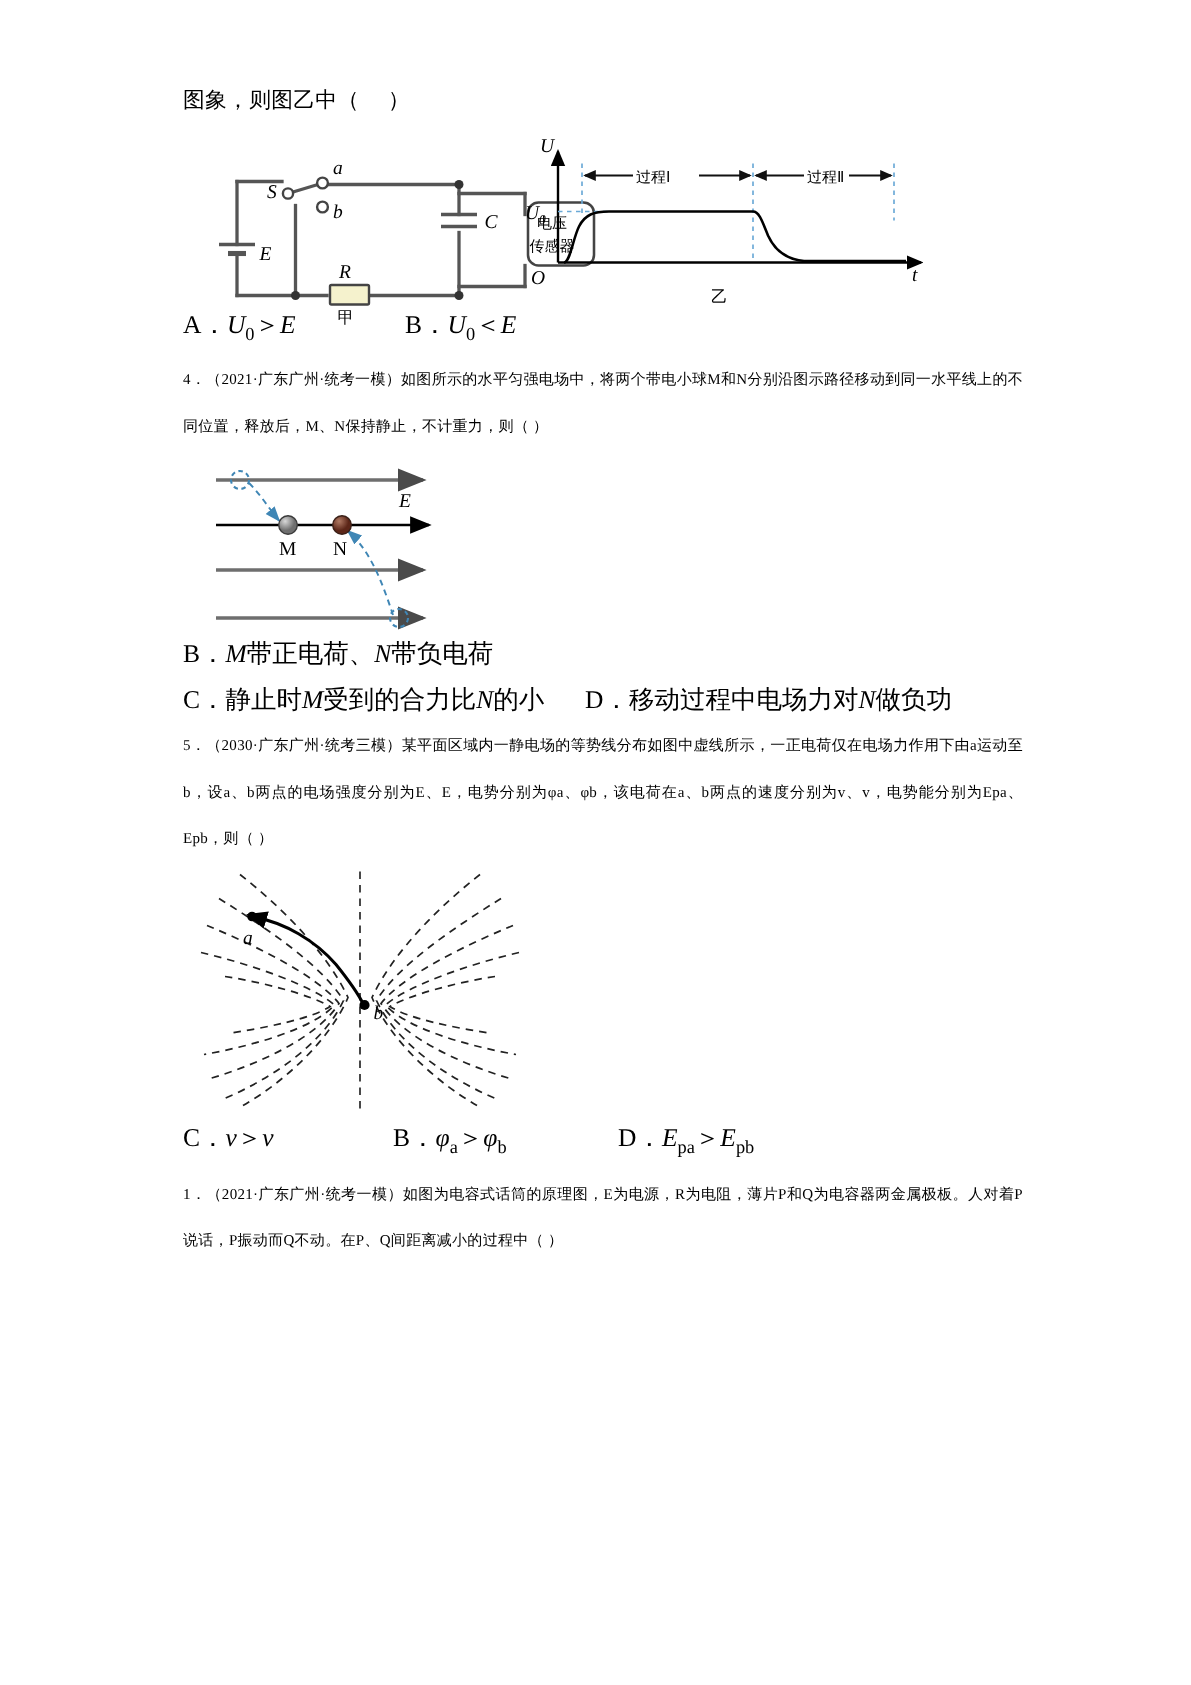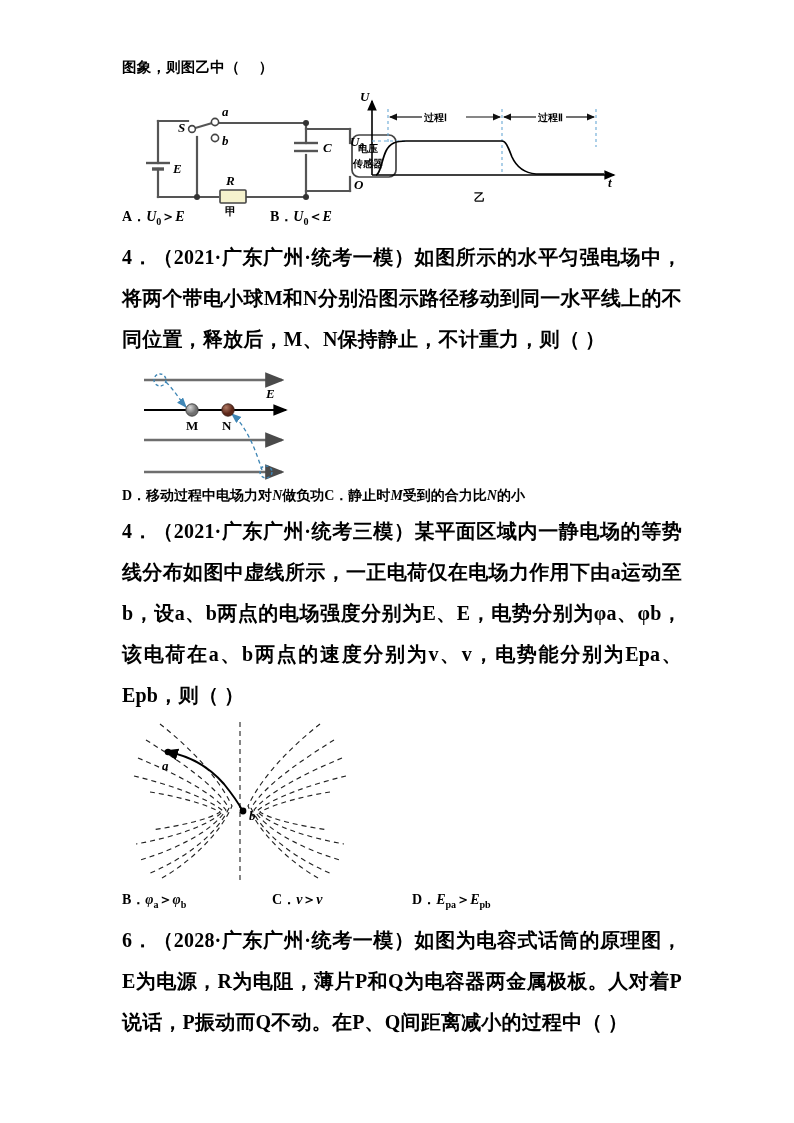--- a/index.html
+++ b/index.html
@@ -13,44 +13,43 @@
     font-family: "Liberation Serif", "DejaVu Serif", serif;
     color: #000000;
     position: relative;
     overflow: hidden;
   }
   .page {
     position: absolute;
     left: 0; top: 0;
     width: 794px;
     height: 1123px;
-    font-weight: bold;
   }
   .content {
     position: absolute;
     left: 122px;
     top: 52px;
     width: 560px;
   }
   .qline {
     font-size: 14.5px;
     line-height: 31px;
     letter-spacing: 0.2px;
     white-space: pre-wrap;
   }
   .qpara {
-    font-size: 20px;
-    line-height: 41px;
+    font-size: 10px;
+    line-height: 31px;
     letter-spacing: 0.2px;
     text-align: justify;
     text-justify: inter-ideograph;
   }
   .opts {
     display: flex;
-    font-size: 14px;
+    font-size: 17px;
     line-height: 31px;
   }
   .opt { white-space: nowrap; }
   i.v { font-family: "Liberation Serif", serif; font-style: italic; }
   sub { font-size: 0.72em; }
 
   
   .fig {
     position: relative;
     width: 560px;
@@ -241,27 +240,28 @@
       <circle cx="56" cy="46" r="6.2" fill="url(#gm)" stroke="#3a3a3a" stroke-width="0.9"></circle>
       <circle cx="92" cy="46" r="6.2" fill="url(#gn)" stroke="#3a2018" stroke-width="0.9"></circle>
 
       <text class="lbl" x="50" y="66">M</text>
       <text class="lbl" x="86" y="66">N</text>
       <text class="lbl lbl-i" x="130" y="34">E</text>
     </svg>
   </div>
 
   <div class="opts">
+    <div class="opt">B．<i class="v">M</i>带正电荷、<i class="v">N</i>带负电荷</div>
   </div>
   <div class="opts">
+    <div class="opt" style="width:268px">C．静止时<i class="v">M</i>受到的合力比<i class="v">N</i>的小</div>
     <div class="opt">D．移动过程中电场力对<i class="v">N</i>做负功</div>
-    <div class="opt" style="width:268px">C．静止时<i class="v">M</i>受到的合力比<i class="v">N</i>的小</div>
-  </div>
-
-  <div class="qpara">4．（2021·广东广州·统考三模）某平面区域内一静电场的等势线分布如图中虚线所示，一正电荷仅在电场力作用下由a运动至b，设a、b两点的电场强度分别为E、E，电势分别为φa、φb，该电荷在a、b两点的速度分别为v、v，电势能分别为Epa、Epb，则（     ）</div>
+  </div>
+
+  <div class="qpara">5．（2030·广东广州·统考三模）某平面区域内一静电场的等势线分布如图中虚线所示，一正电荷仅在电场力作用下由a运动至b，设a、b两点的电场强度分别为E、E，电势分别为φa、φb，该电荷在a、b两点的速度分别为v、v，电势能分别为Epa、Epb，则（     ）</div>
 
   <div class="fig fig-equi">
     <svg width="300" height="168" viewBox="0 0 300 168" style="position:absolute;left:10px;top:2px;">
       <defs>
         <marker id="ta" markerWidth="7" markerHeight="7" refX="6" refY="3" orient="auto">
           <path d="M0,0 L7,3 L0,6 z" fill="#000000"></path>
         </marker>
       </defs>
 
       <path d="M108,4 L108,162" stroke="#222222" stroke-width="1.1" fill="none" stroke-dasharray="5,4"></path>
@@ -288,21 +288,21 @@
       <circle cx="111" cy="93" r="3.4" fill="#000000"></circle>
 
       <path d="M44,36 L34,33" stroke="#000000" stroke-width="2" fill="none" marker-end="url(#ta)"></path>
 
       <text class="lbl lbl-i" x="30" y="52">a</text>
       <text class="lbl lbl-i" x="117" y="102">b</text>
     </svg>
   </div>
 
   <div class="opts">
+    <div class="opt" style="width:140px">C．<i class="v">v</i>＞<i class="v">v</i></div>
     <div class="opt" style="width:150px">B．<i class="v">φ</i><sub>a</sub>＞<i class="v">φ</i><sub>b</sub></div>
-    <div class="opt" style="width:140px">C．<i class="v">v</i>＞<i class="v">v</i></div>
     <div class="opt">D．<i class="v">E</i><sub>pa</sub>＞<i class="v">E</i><sub>pb</sub></div>
   </div>
 
-  <div class="qpara">6．（2028·广东广州·统考一模）如图为电容式话筒的原理图，E为电源，R为电阻，薄片P和Q为电容器两金属极板。人对着P说话，P振动而Q不动。在P、Q间距离减小的过程中（     ）</div>
+  <div class="qpara">1．（2021·广东广州·统考一模）如图为电容式话筒的原理图，E为电源，R为电阻，薄片P和Q为电容器两金属极板。人对着P说话，P振动而Q不动。在P、Q间距离减小的过程中（     ）</div>
 
 </div>
 </div>
 
 </body></html>

